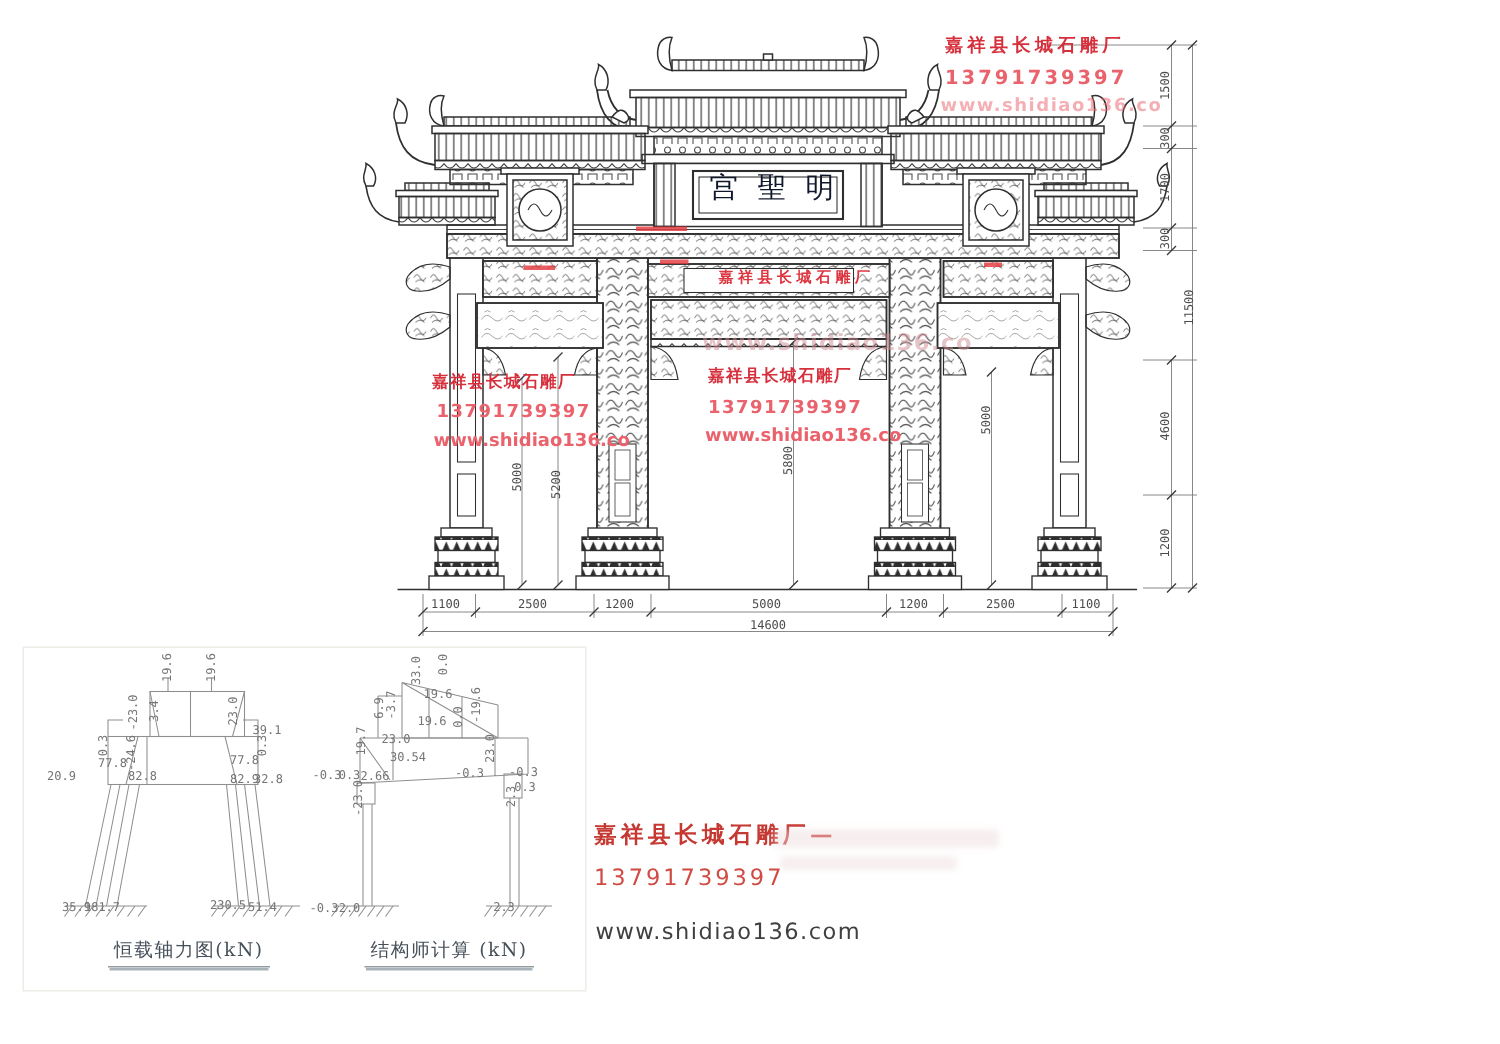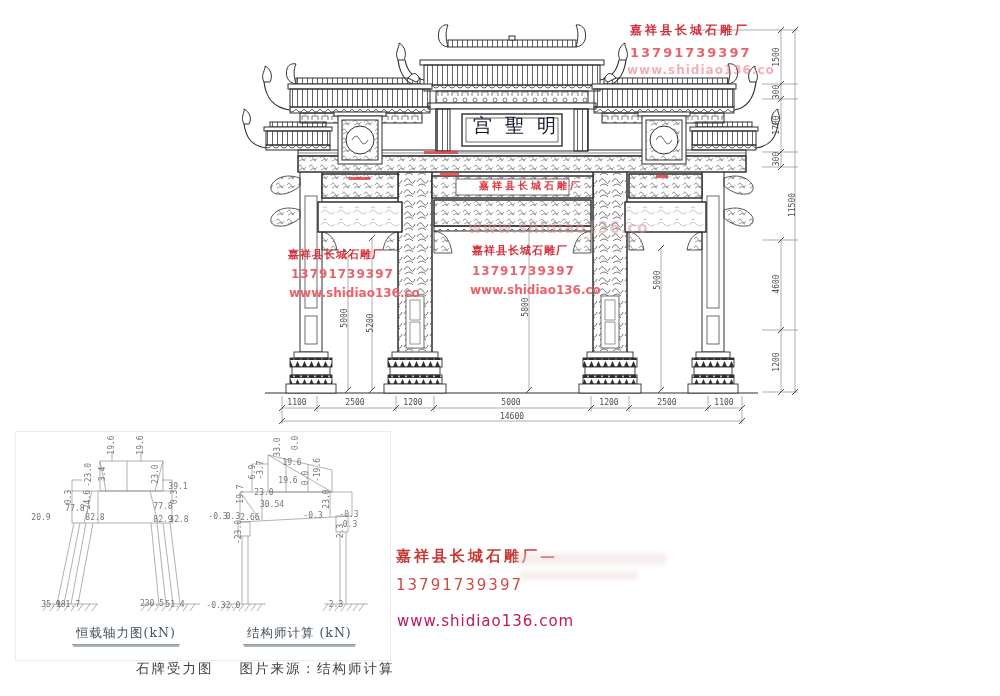--- a/index.html
+++ b/index.html
@@ -50,21 +50,21 @@
   .footer{position:absolute;left:136px;top:660px;font-family:"DejaVu Serif",serif;
           font-size:13.5px;color:#3e3e3e;letter-spacing:2px;white-space:nowrap;}
   .footer .src{margin-left:26px;}
 
   
   .ct{position:absolute;white-space:nowrap;line-height:1;}
   .ct-name{left:396px;top:549px;font-size:15px;font-weight:bold;color:#c63832;letter-spacing:3px;
            font-family:"DejaVu Serif",serif;}
   .ct-phone{left:396px;top:578px;font-size:15px;color:#cf4b43;letter-spacing:2px;
             font-family:"DejaVu Sans",sans-serif;}
-  .ct-site{left:397px;top:614px;font-size:15px;color:#be185d;letter-spacing:1px;
+  .ct-site{left:397px;top:614px;font-size:15px;color:#404040;letter-spacing:1px;
            font-family:"DejaVu Sans",sans-serif;}
   .smudge{position:absolute;background:#eddada;opacity:.45;filter:blur(2px);border-radius:3px;}
   .sm1{left:516px;top:553px;width:150px;height:12px;}
   .sm2{left:520px;top:571px;width:118px;height:9px;}
 </style>
 </head>
 <body>
 
 <div class="canvas">
 
@@ -320,23 +320,20 @@
   <div class="wm wm-name p3n">嘉祥县长城石雕厂</div>
   <div class="wm wm-lite p3p">13791739397</div>
   <div class="wm wm-lite p3s">www.shidiao136.co</div>
 
   <div class="wm wm-name p4n">嘉祥县长城石雕厂</div>
   <div class="wm p5s ghost">www.shidiao136.co</div>
 
   <div class="dcap dcap1">恒载轴力图(kN)</div>
   <div class="dcap dcap2">结构师计算 (kN)</div>
 
-  <div class="footer">
-    <span>石牌受力图</span><span class="src">图片来源：结构师计算</span>
-  </div>
 
   <div class="ct ct-name">嘉祥县长城石雕厂—</div>
   <div class="ct ct-phone">13791739397</div>
   <div class="ct ct-site">www.shidiao136.com</div>
   <div class="smudge sm1"></div>
   <div class="smudge sm2"></div>
 
   <div id="labels">
       <span class="lbl dim" style="left: 297px; top: 403px;">1100</span>
       <span class="lbl dim" style="left: 355px; top: 403px;">2500</span>

